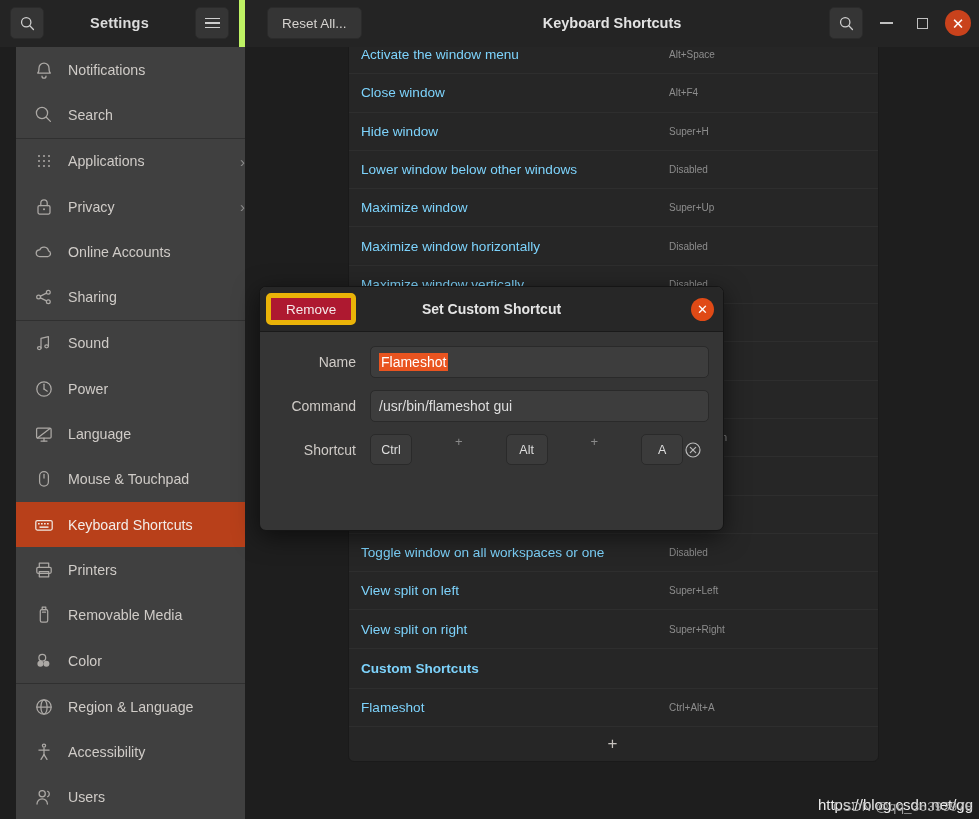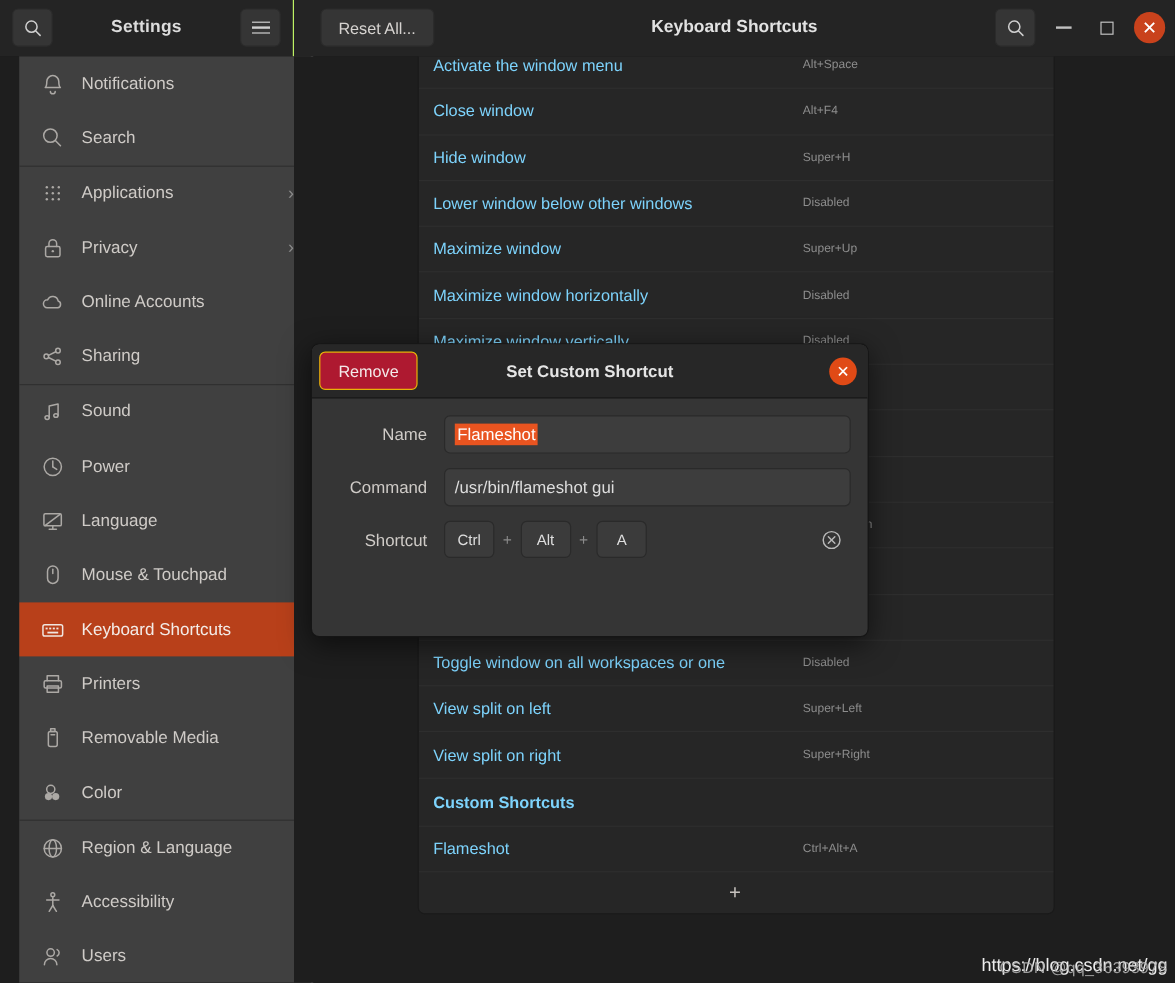--- a/index.html
+++ b/index.html
@@ -21,21 +21,21 @@
     position: absolute; left: 0; top: 0;
     width: 979px; height: 47px;
     background: #1e1e1e;
     display: flex; align-items: center;
     border-bottom: 1px solid #141414;
   }
   .tb-left {
     width: 245px; height: 47px;
     display: flex; align-items: center;
     background: #242424;
-    border-right: 1px solid #bef264;
+    border-right: 6px solid #bef264;
     padding: 0 10px;
     flex: 0 0 245px;
   }
   .tb-right {
     flex: 1; height: 47px;
     display: flex; align-items: center;
     background: #242424;
     padding: 0 8px 0 10px;
     position: relative;
   }
@@ -181,21 +181,21 @@
   .dlg-head {
     height: 45px;
     background: #272727;
     border-bottom: 1px solid #1a1a1a;
     display: flex; align-items: center;
     padding: 0 9px 0 6px;
     position: relative;
   }
   .btn-remove {
     background: #ae1930;
-    border: 1px solid #eab308;
+    border: 5px solid #eab308;
     color: #f4eaea;
     font-size: 13.5px;
     border-radius: 5px;
     padding: 0 15px;
     height: 32px;
     display: flex; align-items: center;
     cursor: pointer;
   }
   .dlg-title {
     position: absolute; left: 0; right: 0;
@@ -230,21 +230,21 @@
     border-radius: 5px;
     display: flex; align-items: center;
     padding: 0 8px;
     font-size: 14px; color: #dedede;
     cursor: text;
   }
   .sel {
     background: #e95420; color: #ffffff;
     padding: 1px 2px;
   }
-  .keyrow { flex: 1; display: flex; align-items: center; }
+  .keyrow { flex: 1; display: flex; align-items: flex-start; gap: 36px; }
   .keycap {
     min-width: 42px; height: 31px;
     background: #3b3b3b;
     border: 1px solid #2a2a2a;
     border-radius: 5px;
     display: flex; align-items: center; justify-content: center;
     font-size: 12.5px; color: #dedede;
     padding: 0 10px;
   }
   .plus { color: #8a8a8a; font-size: 13px; padding: 0 7px; }

